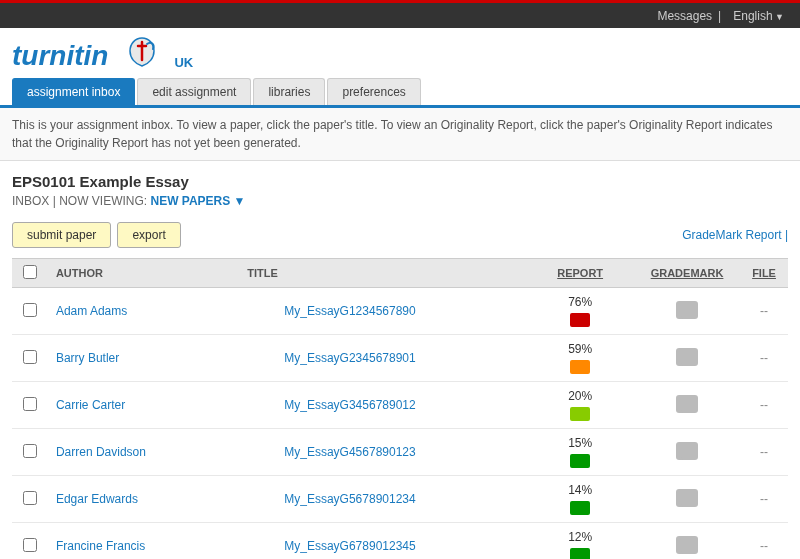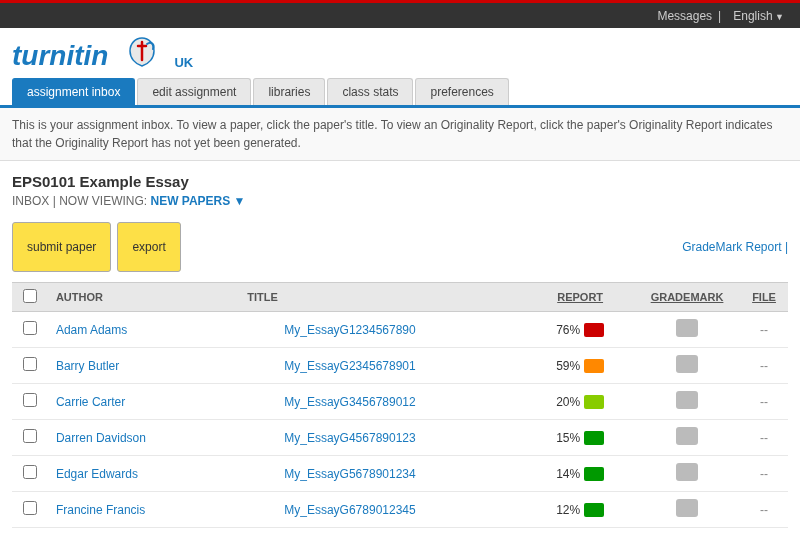--- a/index.html
+++ b/index.html
@@ -70,22 +70,22 @@
 
     
     .btn-row {
       display: flex;
       justify-content: space-between;
       align-items: center;
       margin-bottom: 10px;
     }
     .btn-group { display: flex; gap: 6px; }
     .btn {
-      padding: 17px 14px;
-      background: #fde047;
+      padding: 5px 14px;
+      background: #fef9c3;
       border: 1px solid #aaa;
       border-radius: 3px;
       cursor: pointer;
       font-size: 12px;
       color: #333;
     }
     .grademark-link { font-size: 12px; color: #1a7abf; cursor: pointer; }
 
     
     table { width: 100%; border-collapse: collapse; }
@@ -105,21 +105,21 @@
     .col-check { width: 24px; }
     .col-author { width: 160px; }
     .col-title { width: 240px; }
     .col-report { width: 90px; text-align: center; }
     .col-grademark { width: 70px; text-align: center; }
     .col-file { width: 40px; text-align: center; }
 
     .author-link { color: #1a7abf; text-decoration: none; cursor: pointer; }
     .title-link { color: #1a7abf; text-decoration: none; cursor: pointer; margin-left: 37px; }
 
-    .report-cell { display: flex; align-items: center; justify-content: center; gap: 4px; }
+    .report-cell { display: flex; align-items: center; justify-content: space-between; gap: 4px; flex-direction: column; }
     .report-pct { font-size: 12px; color: #333; }
     .report-bar {
       display: inline-block;
       width: 20px;
       height: 14px;
       border-radius: 2px;
     }
     .dash { color: #888; font-size: 12px; }
 
     
@@ -142,21 +142,20 @@
       <path d="M17 2 C10 2 5 8 5 15 C5 22 10 28 17 30 C24 28 29 22 29 15 C29 8 24 2 17 2Z" fill="#e8e8e8" stroke="#1a7abf" stroke-width="1.5"></path>
       <path d="M17 6 L17 24 M13 10 L21 10" stroke="#c00" stroke-width="2.5" stroke-linecap="round"></path>
       <path d="M22 8 C26 5 30 8 28 13" stroke="#1a7abf" stroke-width="2" fill="none" stroke-linecap="round"></path>
     </svg>
     <span class="logo-uk">UK</span>
   </div>
   <div class="nav-tabs">
     <div class="nav-tab active">assignment inbox</div>
     <div class="nav-tab">edit assignment</div>
     <div class="nav-tab">libraries</div>
-    <div class="nav-tab">class stats</div>
     <div class="nav-tab">preferences</div>
   </div>
 </div>
 
 <div class="info-box">
   <p>This is your assignment inbox. To view a paper, click the paper's title. To view an Originality Report, click the paper's Originality Report indicates that the Originality Report has not yet been generated.</p>
 </div>
 
 <div class="main">
   <div class="assignment-title">EPS0101 Example Essay</div>

